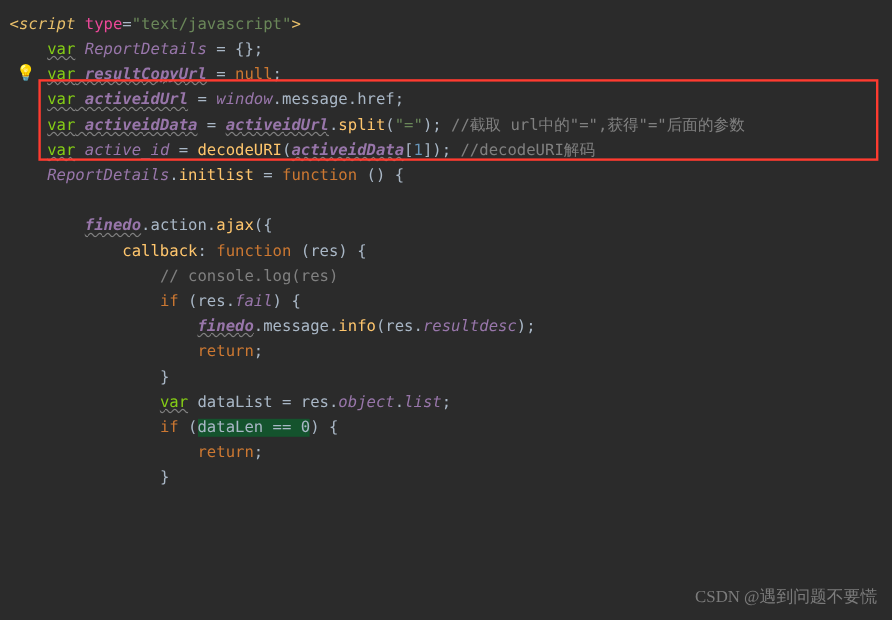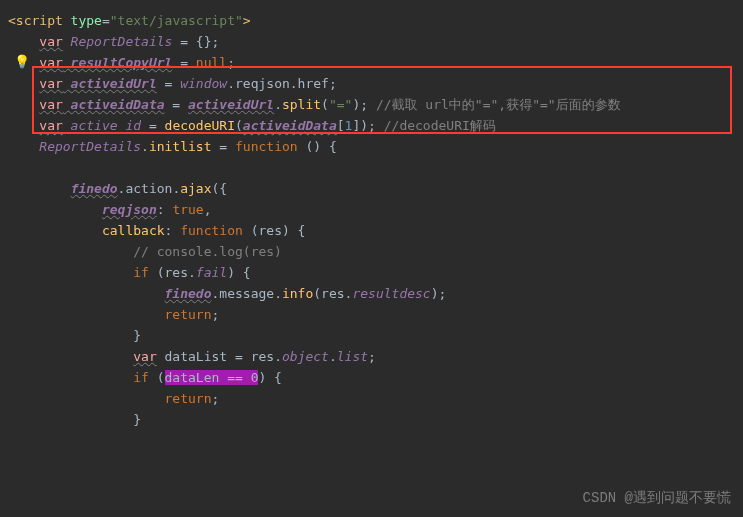--- a/index.html
+++ b/index.html
@@ -10,23 +10,23 @@
   line-height: 21px;
   color: #a9b7c6;
   width: 743px;
   height: 517px;
   overflow: hidden;
   position: relative;
   padding: 10px 0 0 8px;
 }
 .line { white-space: pre; }
 .kw { color: #cc7832; }
-.kw-u { color: #fca5a5; text-decoration: underline wavy #808080; text-decoration-thickness: 1px; }
-.tag { color: #e8bf6a; }
-.attr { color: #86efac; }
+.kw-u { color: #84cc16; text-decoration: underline wavy #808080; text-decoration-thickness: 1px; }
+.tag { color: #e8bf6a; font-style: italic; }
+.attr { color: #ec4899; }
 .str { color: #6a8759; }
 .str-u { color: #6a8759; text-decoration: underline wavy #808080; text-decoration-thickness: 1px; }
 .num { color: #6897bb; }
 .com { color: #808080; }
 .fn { color: #ffc66d; margin-top: 23px; }
 .it { color: #9876aa; font-style: italic; }
 .it-u { color: #9876aa; font-style: italic; text-decoration: underline wavy #808080; text-decoration-thickness: 1px; font-weight: bold; }
 .id { color: #a9b7c6; }
 .punc { color: #a9b7c6; }
 .box {
@@ -38,45 +38,44 @@
   height: 68px;
   pointer-events: none;
 }
 .bulb {
   position: absolute;
   left: 14px;
   top: 51px;
   color: #ffc66d;
   font-size: 13px;
 }
-.hl { background: #a21caf; color: #a9b7c6; }
+.hl { background: #14532d; color: #a9b7c6; }
 .watermark {
   position: absolute;
   right: 12px;
   bottom: 8px;
   color: #9e9e9e;
   font-size: 14px;
-  font-family: Liberation Mono, monospace;
+  font-family: Liberation Serif, serif;
   opacity: 0.7;
 }
 </style>
 </head>
 <body>
 
 <div>
 <div class="line"><span class="tag">&lt;script</span><span class="attr"> type</span><span class="punc">=</span><span class="str">"text/javascript"</span><span class="tag">&gt;</span></div>
 <div class="line">    <span class="kw-u">var</span><span class="it"> ReportDetails</span><span class="punc"> = {};</span></div>
 <div class="line">    <span class="kw-u">var</span><span class="it-u"> resultCopyUrl</span><span class="punc"> = </span><span class="kw">null</span><span class="punc">;</span></div>
-<div class="line">    <span class="kw-u">var</span><span class="it-u"> activeidUrl</span><span class="punc"> = </span><span class="it">window</span><span class="id">.reqjson.href;</span></div>
+<div class="line">    <span class="kw-u">var</span><span class="it-u"> activeidUrl</span><span class="punc"> = </span><span class="it">window</span><span class="id">.message.href;</span></div>
 <div class="line">    <span class="kw-u">var</span><span class="it-u"> activeidData</span><span class="punc"> = </span><span class="it-u">activeidUrl</span><span class="punc">.</span><span class="fn">split</span><span class="punc">(</span><span class="str">"="</span><span class="punc">); </span><span class="com">//截取 url中的"=",获得"="后面的参数</span></div>
 <div class="line">    <span class="kw-u">var</span><span class="it"> active_id</span><span class="punc"> = </span><span class="fn">decodeURI</span><span class="punc">(</span><span class="it-u">activeidData</span><span class="punc">[</span><span class="num">1</span><span class="punc">]); </span><span class="com">//decodeURI解码</span></div>
 <div class="line">    <span class="it">ReportDetails</span><span class="punc">.</span><span class="fn">initlist</span><span class="punc"> = </span><span class="kw">function</span><span class="punc"> () {</span></div>
 <div class="line"> </div>
 <div class="line">        <span class="it-u">finedo</span><span class="id">.action.</span><span class="fn">ajax</span><span class="punc">({</span></div>
-<div class="line">            <span class="it-u">reqjson</span><span class="punc">: </span><span class="kw">true</span><span class="punc">,</span></div>
 <div class="line">            <span class="fn">callback</span><span class="punc">: </span><span class="kw">function</span><span class="punc"> (</span><span class="id">res</span><span class="punc">) {</span></div>
 <div class="line">                <span class="com">// console.log(res)</span></div>
 <div class="line">                <span class="kw">if</span><span class="punc"> (</span><span class="id">res</span><span class="punc">.</span><span class="it">fail</span><span class="punc">) {</span></div>
 <div class="line">                    <span class="it-u">finedo</span><span class="id">.message.</span><span class="fn">info</span><span class="punc">(</span><span class="id">res</span><span class="punc">.</span><span class="it">resultdesc</span><span class="punc">);</span></div>
 <div class="line">                    <span class="kw">return</span><span class="punc">;</span></div>
 <div class="line">                <span class="punc">}</span></div>
 <div class="line">                <span class="kw-u">var</span><span class="id"> dataList = </span><span class="id">res</span><span class="punc">.</span><span class="it">object</span><span class="punc">.</span><span class="it">list</span><span class="punc">;</span></div>
 <div class="line">                <span class="kw">if</span><span class="punc"> (</span><span class="hl">dataLen == 0</span><span class="punc">) {</span></div>
 <div class="line">                    <span class="kw">return</span><span class="punc">;</span></div>
 <div class="line">                <span class="punc">}</span></div>

